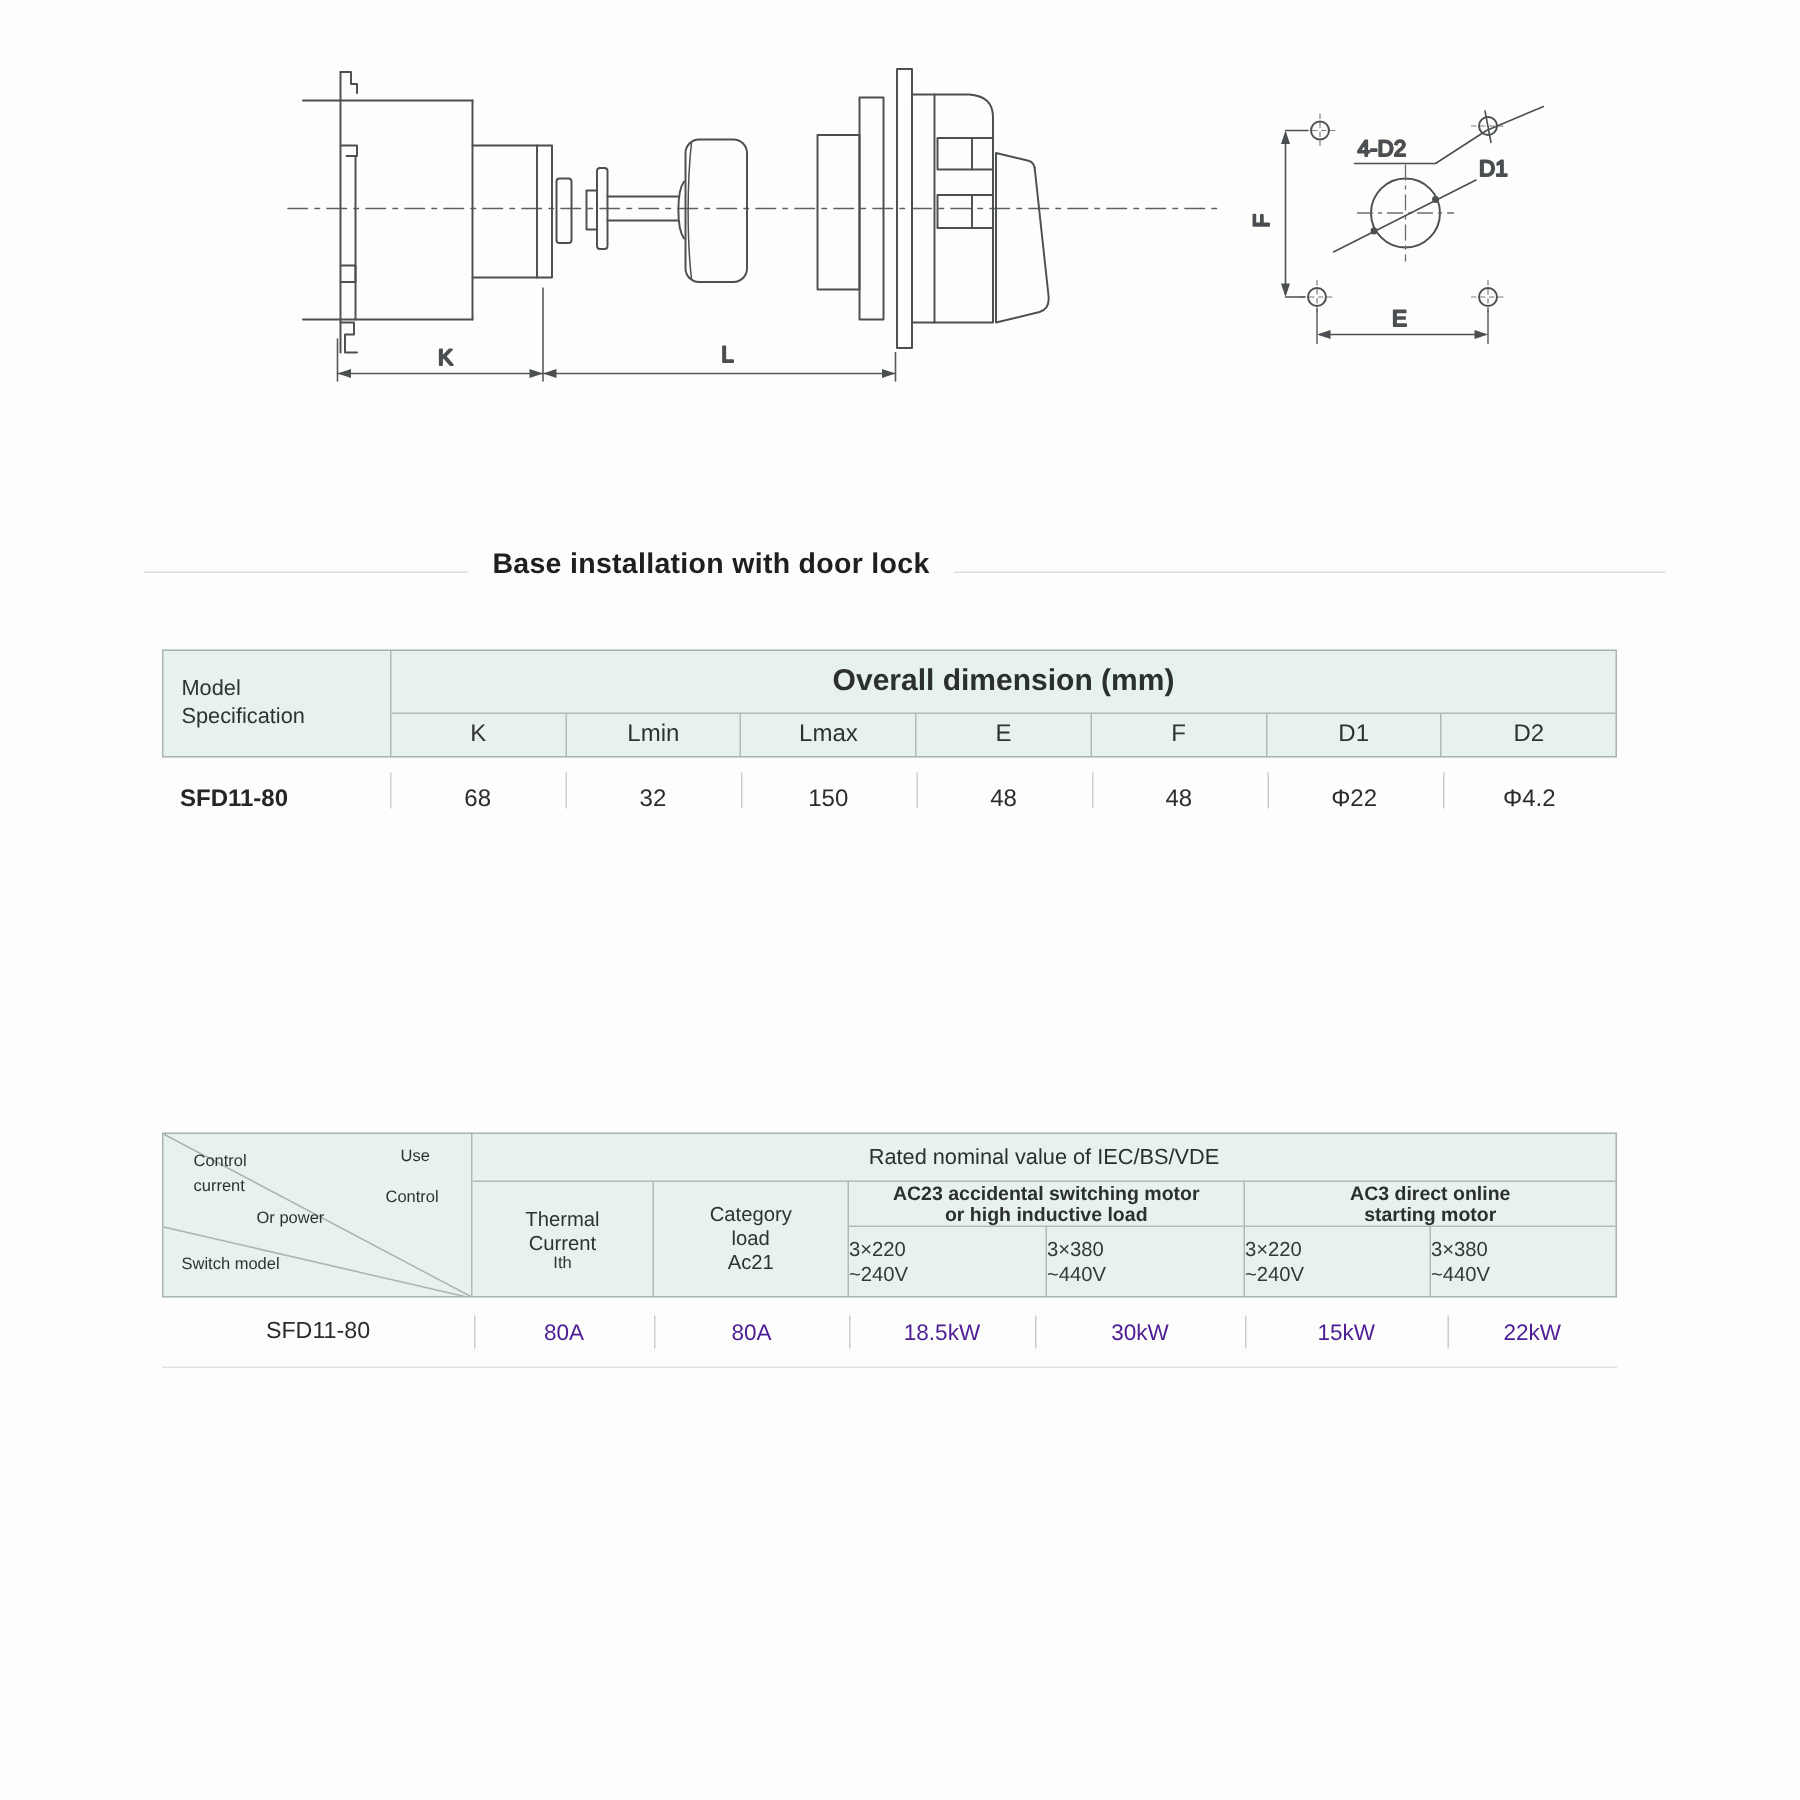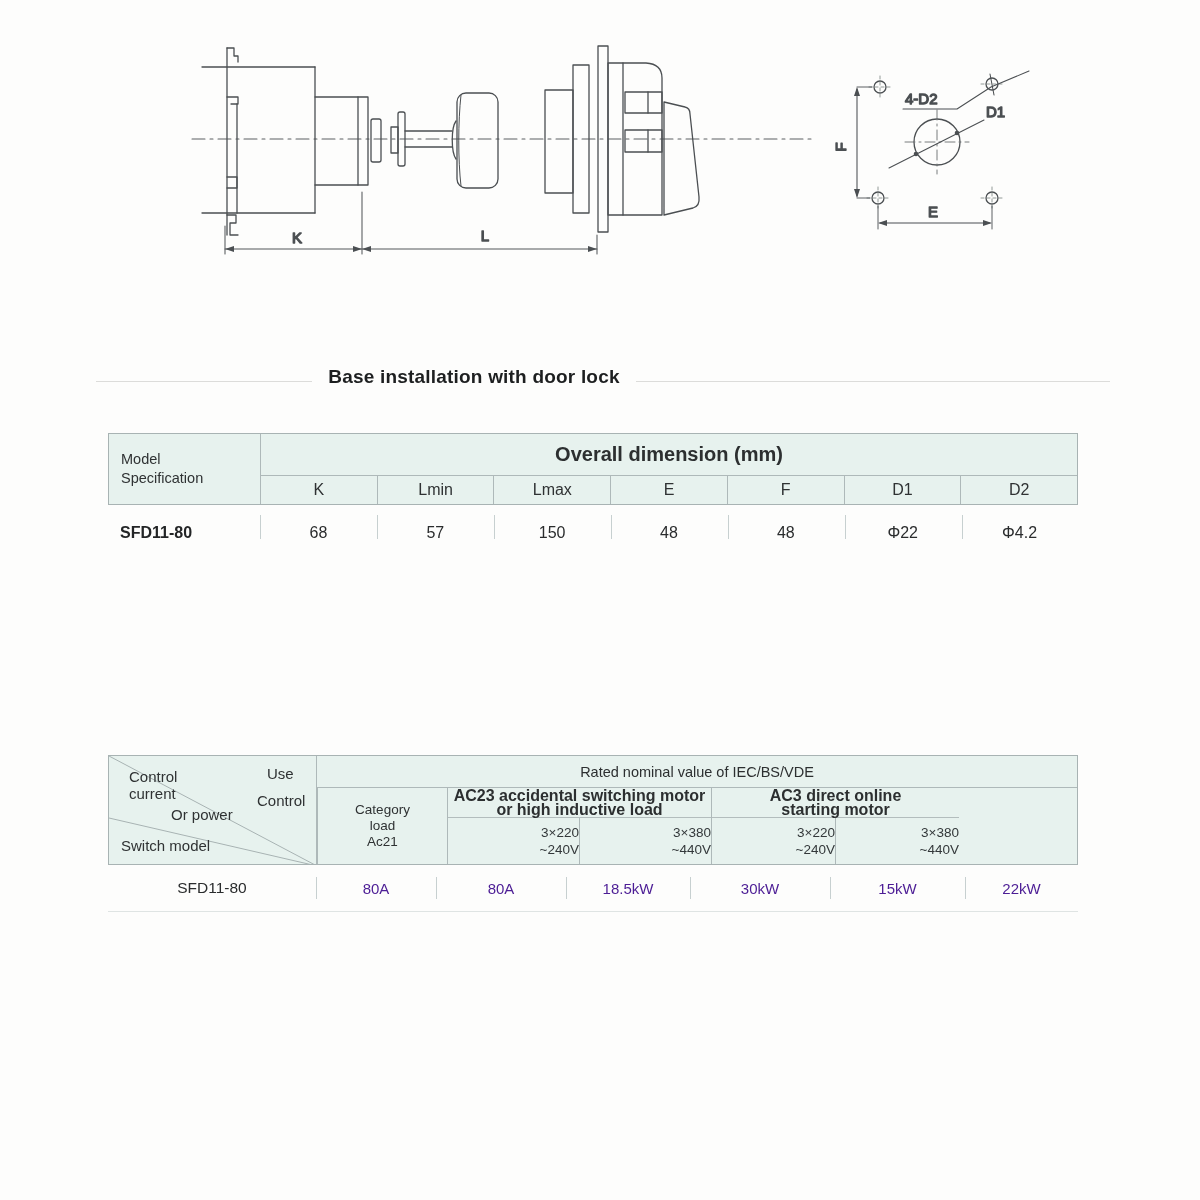--- a/index.html
+++ b/index.html
@@ -41,34 +41,34 @@
   .t1-model{width:152px; display:flex; align-items:center; padding-left:12px;
             font-size:16px; font-weight:700; color:#232526;}
   .t1-val{flex:1; display:flex; align-items:center; justify-content:center; font-size:16px; color:#2a2c2d;}
   .t1-data .tick{height:24px; top:10px;}
 
   
   .t2{top:755px;}
   .t2 .hdr{height:110px;}
   .t2-corner{position:relative; width:208px; border-right:1px solid #aeb9b9; overflow:hidden;}
   .t2-corner svg{position:absolute; top:0; left:0;}
-  .t2-corner .lbl{position:absolute; font-size:15px; color:#2f3233; white-space:nowrap;}
+  .t2-corner .lbl{position:absolute; font-size:11px; color:#2f3233; white-space:nowrap;}
   .t2-right{flex:1; display:flex; flex-direction:column;}
   .t2-group{height:32px; border-bottom:1px solid #aeb9b9; display:flex; align-items:center;
             justify-content:center; font-size:14.5px; font-weight:500; color:#2c2f30;}
   .t2-cols{flex:1; display:flex;}
   .t2-simplecol{display:flex; flex-direction:column; align-items:center; justify-content:center;
                 font-size:13.5px; line-height:16px; color:#2f3233;}
   .t2-simplecol .sub{font-size:11px; line-height:11px;}
   .t2-groupcol{display:flex; flex-direction:column;}
   .t2-gtitle{height:30px; border-bottom:1px solid #b3bdbd; display:flex; flex-direction:column;
-             align-items:center; justify-content:center; font-size:16px; font-weight:600;
+             align-items:center; justify-content:center; font-size:13px; font-weight:600;
              line-height:14px; color:#2c2f30;}
   .t2-subs{flex:1; display:flex;}
-  .t2-sub{flex:1; display:flex; flex-direction:column; align-items:flex-end; justify-content:center;
+  .t2-sub{flex:1; display:flex; flex-direction:column; align-items:flex-start; justify-content:center;
           font-size:13.5px; line-height:17px; color:#33383a;}
   .t2-data{position:relative; display:flex; height:47px; border-bottom:1px solid #dfe4e3;}
   .t2-model{width:208px; display:flex; align-items:center; justify-content:center;
             font-size:15.5px; color:#2a2c2d;}
   .t2-val{display:flex; align-items:center; justify-content:center; font-size:15px; color:#4c1d95;}
   .t2-data .tick{height:22px; top:12px;}
 
   .w120{width:120px;} .w130{width:130px;} .w124{width:124px;} .w140{width:140px;}
   .w135{width:135px;} .w113{width:113px;} .w264{width:264px;} .w248{width:248px;}
 </style>
@@ -203,21 +203,21 @@
           <div class="t1-col vline">E</div>
           <div class="t1-col vline">F</div>
           <div class="t1-col vline">D1</div>
           <div class="t1-col vline">D2</div>
         </div>
       </div>
     </div>
     <div class="t1-data">
       <div class="t1-model">SFD11-80</div>
       <div class="t1-val">68</div>
-      <div class="t1-val">57</div>
+      <div class="t1-val">32</div>
       <div class="t1-val">150</div>
       <div class="t1-val">48</div>
       <div class="t1-val">48</div>
       <div class="t1-val">Φ22</div>
       <div class="t1-val">Φ4.2</div>
       <div class="tick" style="left:152px"></div>
       <div class="tick" style="left:269px"></div>
       <div class="tick" style="left:386px"></div>
       <div class="tick" style="left:503px"></div>
       <div class="tick" style="left:620px"></div>
@@ -236,20 +236,25 @@
         <span class="lbl" style="left:20px; top:12px">Control</span>
         <span class="lbl" style="left:20px; top:29px">current</span>
         <span class="lbl" style="left:62px; top:50px">Or power</span>
         <span class="lbl" style="left:158px; top:9px">Use</span>
         <span class="lbl" style="left:148px; top:36px">Control</span>
         <span class="lbl" style="left:12px; top:81px">Switch model</span>
       </div>
       <div class="t2-right">
         <div class="t2-group">Rated nominal value of IEC/BS/VDE</div>
         <div class="t2-cols">
+          <div class="t2-simplecol w120">
+            <span>Thermal</span>
+            <span>Current</span>
+            <span class="sub">Ith</span>
+          </div>
           <div class="t2-simplecol w130 vline">
             <span>Category</span>
             <span>load</span>
             <span>Ac21</span>
           </div>
           <div class="t2-groupcol w264 vline">
             <div class="t2-gtitle">
               <span>AC23 accidental switching motor</span>
               <span>or high inductive load</span>
             </div>

